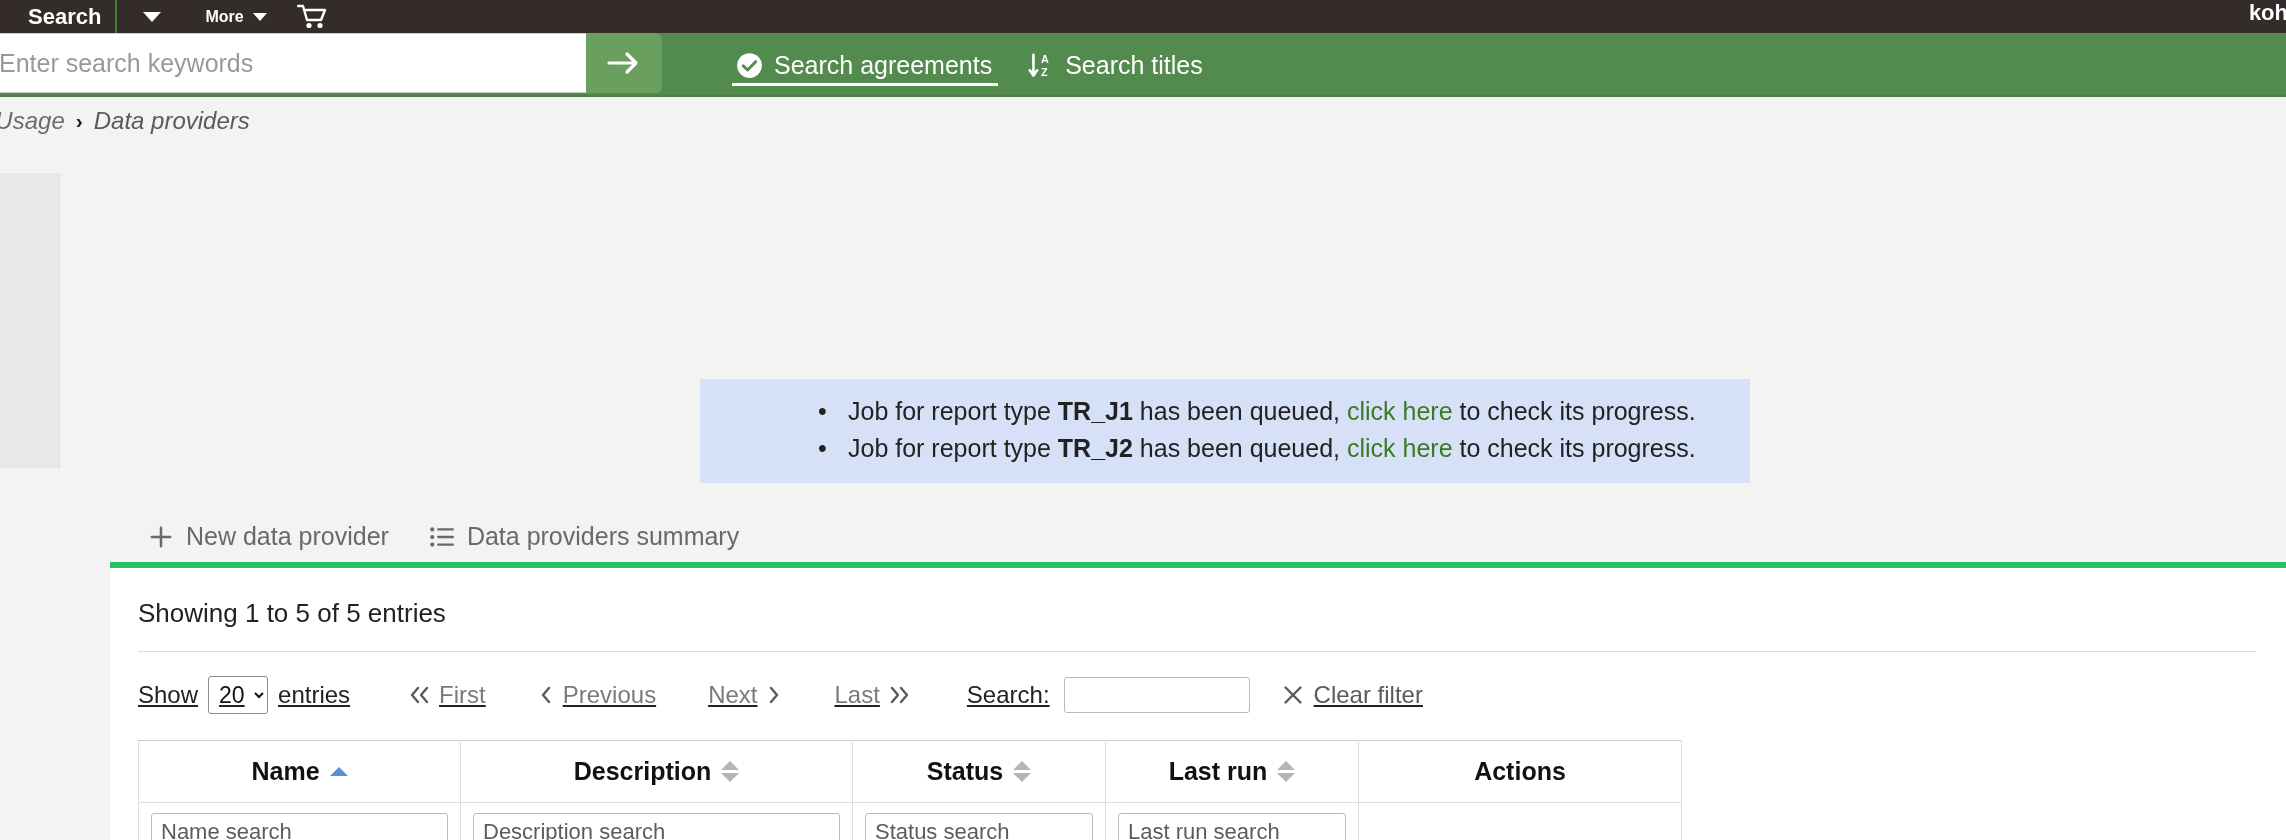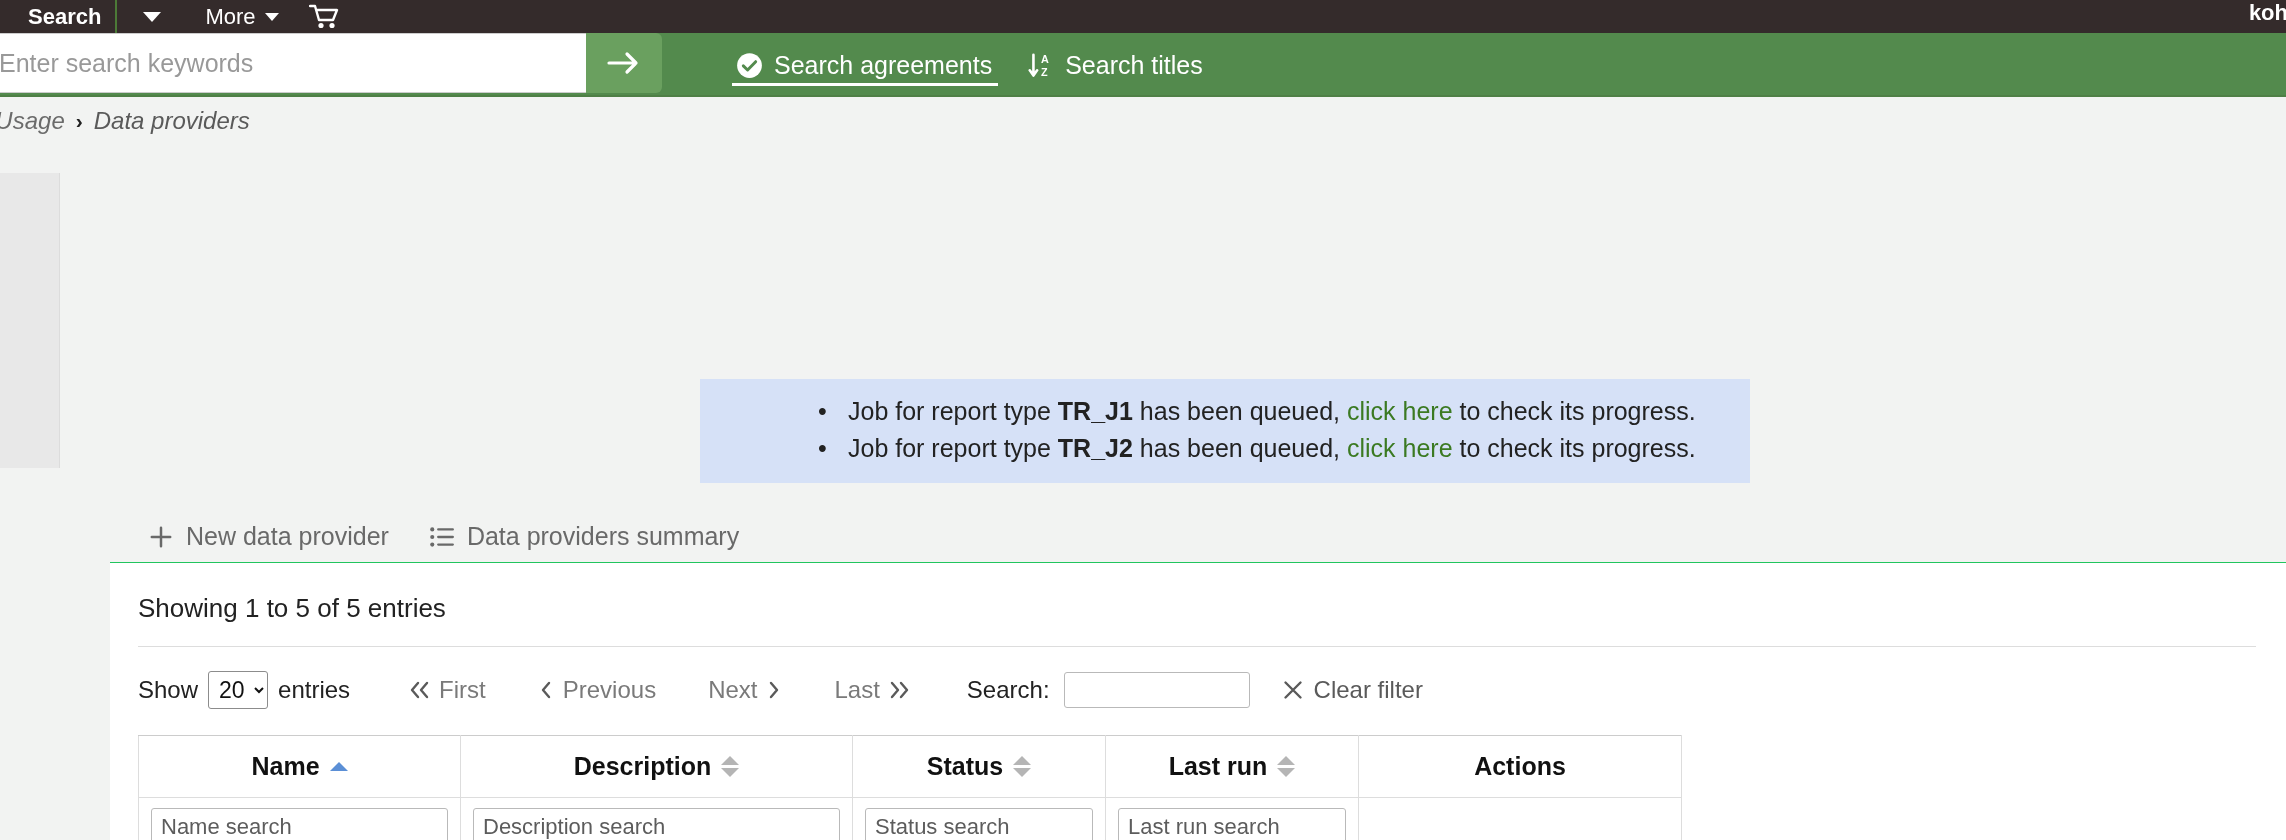--- a/index.html
+++ b/index.html
@@ -57,21 +57,21 @@
     border-right: 9px solid transparent;
     border-top: 10px solid #ffffff;
   }
   .tb-more {
     display: flex;
     align-items: center;
     gap: 9px;
     padding: 0 10px 0 18px;
     height: 100%;
   }
-  .tb-more span { font-size: 22px; font-weight: normal; }
+  .tb-more span { font-size: 16px; font-weight: bold; }
   .caret-sm {
     width: 0; height: 0;
     border-left: 7px solid transparent;
     border-right: 7px solid transparent;
     border-top: 8px solid #ffffff;
   }
   .tb-cart {
     padding: 0 20px;
     display: flex; align-items: center; height: 100%;
   }
@@ -240,41 +240,42 @@
   }
 
   
   .panel {
     position: absolute;
     left: 110px;
     top: 417px;
     right: 0;
     bottom: 0;
     background: #ffffff;
-    border-top: 1px solid #22c55e;
+    border-top: 6px solid #22c55e;
   }
   .panel-inner { padding: 30px 0 0 28px; }
   .showing {
     font-size: 26px;
     color: #222222;
     padding-left: 0px;
   }
   .hr {
     height: 1px;
     background: #dddddd;
     margin: 22px 30px 0 0;
   }
 
   .controls {
     display: flex;
     align-items: center;
     margin-top: 24px;
     gap: 0;
     font-size: 24px;
     color: #222;
+    text-decoration: underline;
   }
   .ctl-show { display: flex; align-items: center; gap: 10px; }
   .ctl-show select {
     font-size: 23px;
     font-family: "Liberation Sans", sans-serif;
     padding: 3px 6px;
     border: 1px solid #8c8c8c;
     border-radius: 3px;
     background: #fff;
     color: #111;

